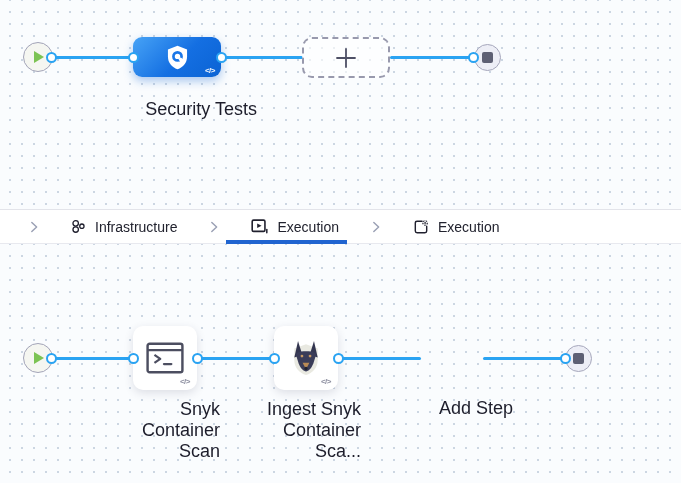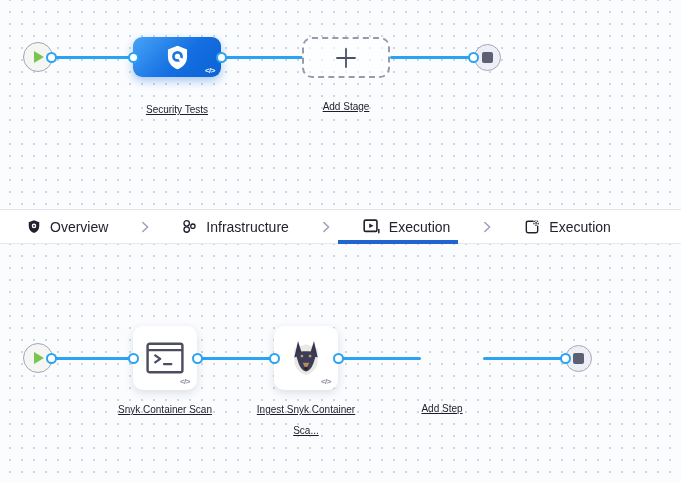--- a/index.html
+++ b/index.html
@@ -71,22 +71,22 @@
   
   .add-node{
     position:absolute;box-sizing:border-box;border:2px dashed #9899ad;
     border-radius:10px;background:rgba(255,255,255,0.6);z-index:3;
     display:flex;align-items:center;justify-content:center;cursor:pointer;
   }
   .add-stage-node{left:302px;top:37px;width:88px;height:41px;}
 
   
   .node-label{
-    position:absolute;text-align:center;
-    font-size:10px;line-height:21px;color:#1d1d2b;z-index:2;text-decoration:underline;
+    position:absolute;text-align:right;
+    font-size:18px;line-height:21px;color:#1d1d2b;z-index:2;
   }
 
   
   .tabbar{
     position:absolute;top:209px;left:0;width:681px;height:35px;
     box-sizing:border-box;background:#fff;
     border-top:1px solid #e3e4ea;border-bottom:1px solid #e8e9ef;
     display:flex;align-items:center;padding-left:27px;gap:30px;z-index:5;
   }
   .tab{
@@ -131,33 +131,24 @@
   <div class="round-node end-node" style="left:473.5px;top:43.5px;">
     <div class="stop-sq"></div>
   </div>
 
   <div class="conn-dot" style="left:45.5px;top:51.5px;"></div>
   <div class="conn-dot" style="left:127.5px;top:51.5px;"></div>
   <div class="conn-dot" style="left:215.5px;top:51.5px;"></div>
   <div class="conn-dot" style="left:467.5px;top:51.5px;"></div>
 
   <div class="node-label" style="left:97px;top:99px;width:160px;">Security Tests</div>
-  <div class="node-label" style="left:276px;top:96px;width:140px;">Add Stage</div>
 </div>
 
 <div class="tabbar">
 
-  <div class="tab">
-    <svg width="14" height="15" viewBox="0 0 16 16">
-      <path fill-rule="evenodd" d="M8 0.8 L14 3.1 V7.4 C14 11.4 11.5 14.2 8 15.4 C4.5 14.2 2 11.4 2 7.4 V3.1 Z
-               M8 4.7 A2.6 2.6 0 1 0 8 9.9 A2.6 2.6 0 1 0 8 4.7 Z" fill="#20202e"></path>
-      <circle cx="8" cy="7.3" r="1.1" fill="#20202e"></circle>
-    </svg>
-    <span>Overview</span>
-  </div>
 
   <div class="tab-sep">
     <svg width="14" height="14" viewBox="0 0 16 16">
         <path d="M5.5 2.8 L11 8 L5.5 13.2" fill="none" stroke="#9ba1b5" stroke-width="1.7" stroke-linecap="round" stroke-linejoin="round"></path>
       </svg>
   </div>
 
   <div class="tab">
     <svg width="15" height="15" viewBox="0 0 16 16">
       <circle cx="5" cy="4.6" r="2.9" fill="none" stroke="#20202e" stroke-width="1.4"></circle>
@@ -239,14 +230,14 @@
 
   <div class="conn-dot" style="left:45.5px;top:108.5px;"></div>
   <div class="conn-dot" style="left:127.5px;top:108.5px;"></div>
   <div class="conn-dot" style="left:191.5px;top:108.5px;"></div>
   <div class="conn-dot" style="left:268.5px;top:108.5px;"></div>
   <div class="conn-dot" style="left:332.5px;top:108.5px;"></div>
   <div class="conn-dot" style="left:559.5px;top:108.5px;"></div>
 
   <div class="node-label" style="left:251px;top:155px;width:110px;">Ingest Snyk Container Sca...</div>
   <div class="node-label" style="left:110px;top:155px;width:110px;">Snyk Container Scan</div>
-  <div class="node-label" style="left:387px;top:154px;width:110px;">Add Step</div>
+  <div class="node-label" style="left:403px;top:154px;width:110px;">Add Step</div>
 </div>
 
 </body></html>

